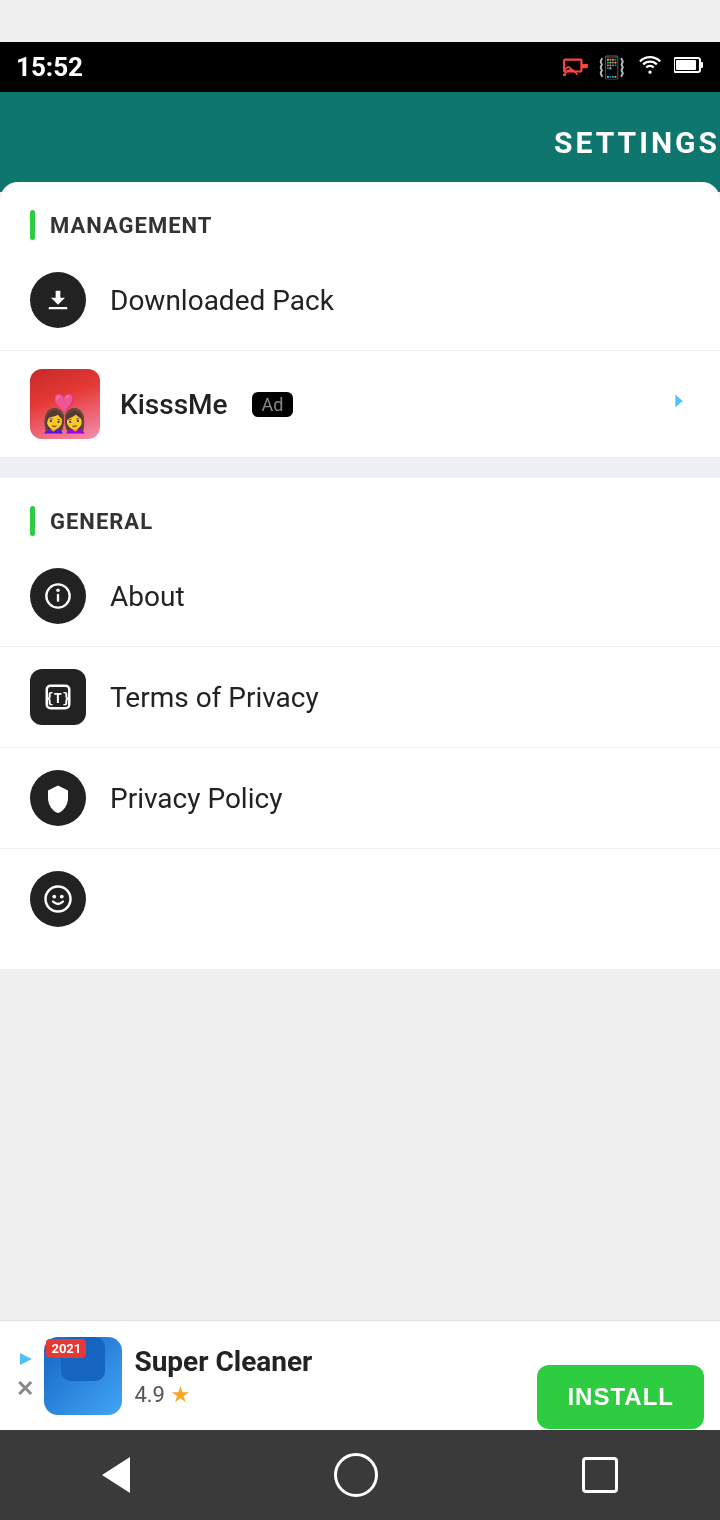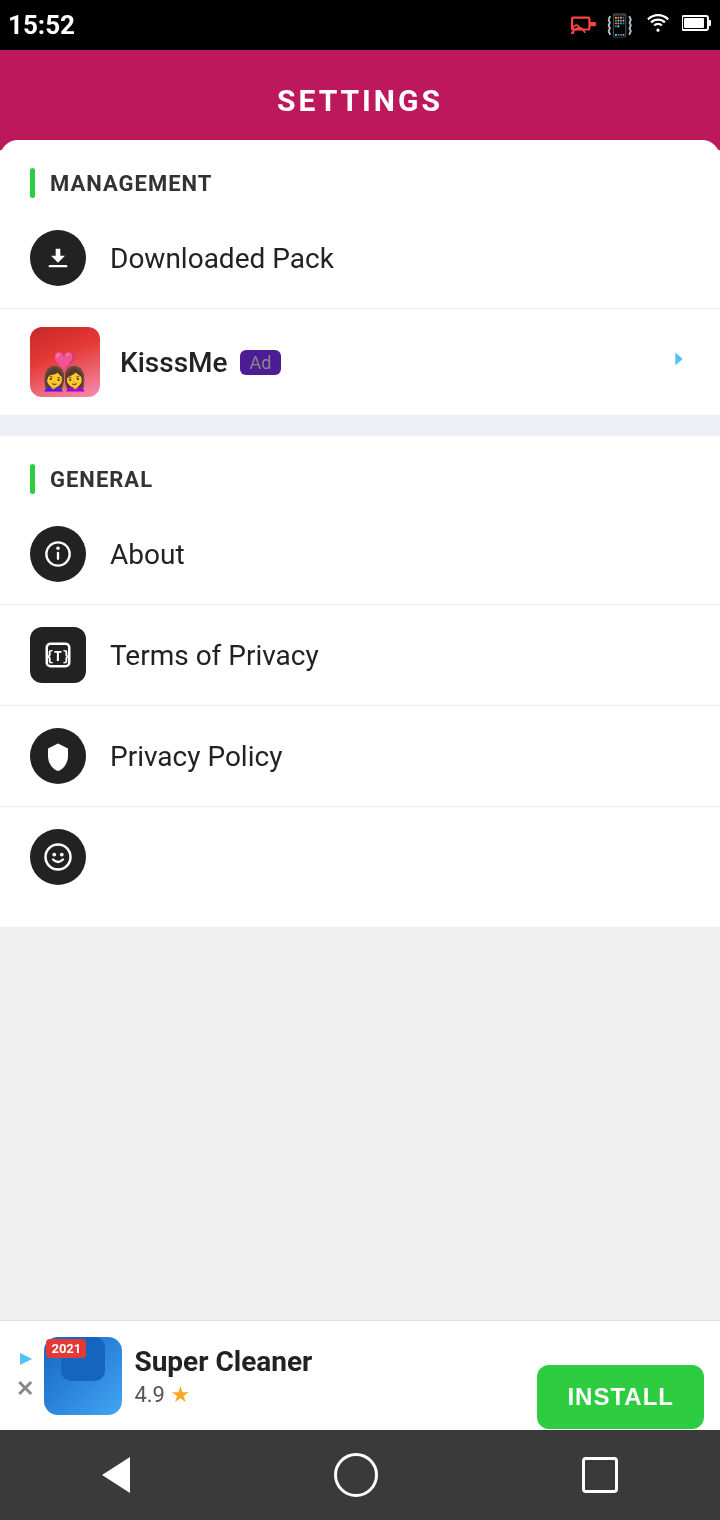--- a/index.html
+++ b/index.html
@@ -13,41 +13,42 @@
       overflow-x: hidden;
     }
 
     
     .status-bar {
       background: #000;
       height: 50px;
       display: flex;
       align-items: center;
       justify-content: space-between;
-      padding: 0 8px;
+      padding: 0 16px;
       color: #fff;
       font-size: 26px;
       font-weight: bold;
+      margin-top: 42px;
     }
     .status-icons {
       display: flex;
       align-items: center;
       gap: 10px;
     }
     .status-icons span {
       font-size: 20px;
     }
 
     
     .header {
-      background: #be185d;
+      background: #0f766e;
       height: 100px;
       display: flex;
       align-items: center;
-      justify-content: center;
+      justify-content: flex-end;
     }
     .header-title {
       color: #fff;
       font-size: 30px;
       font-weight: bold;
       letter-spacing: 3px;
     }
 
     
     .content {
@@ -153,24 +154,24 @@
       padding-bottom: 4px;
     }
     .ad-name {
       font-size: 28px;
       color: #222;
       font-weight: 500;
     }
     .ad-badge {
       font-size: 18px;
       color: #888;
-      background: #4c1d95;
+      background: #000000;
       border-radius: 6px;
       padding: 2px 10px;
-      margin-left: 12px;
+      margin-left: 24px;
       font-weight: 400;
     }
     .ad-arrow {
       margin-left: auto;
       color: #4fc3f7;
       font-size: 24px;
     }
 
     
     .section-divider {

